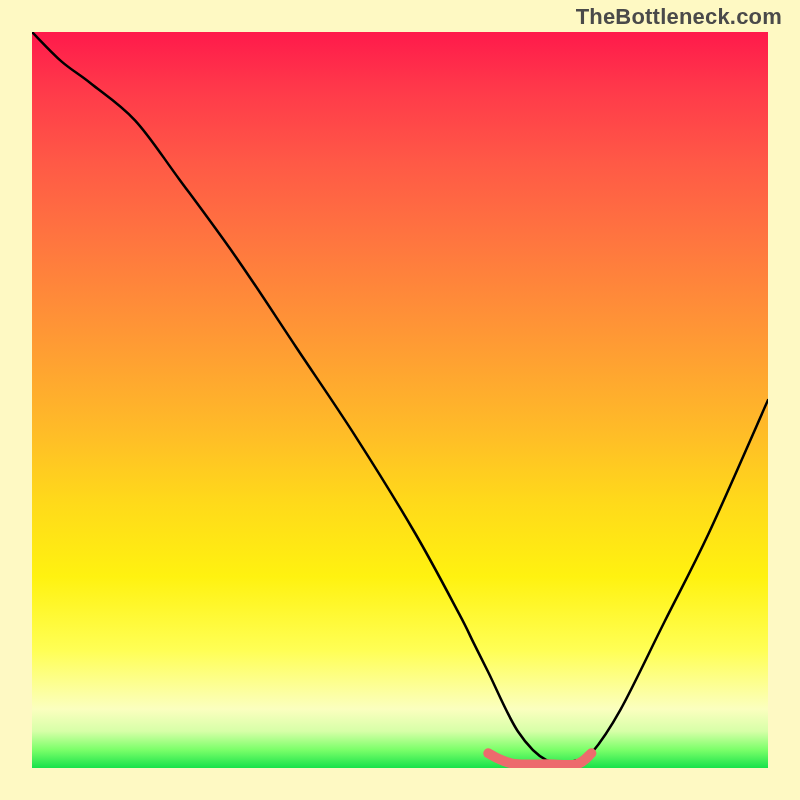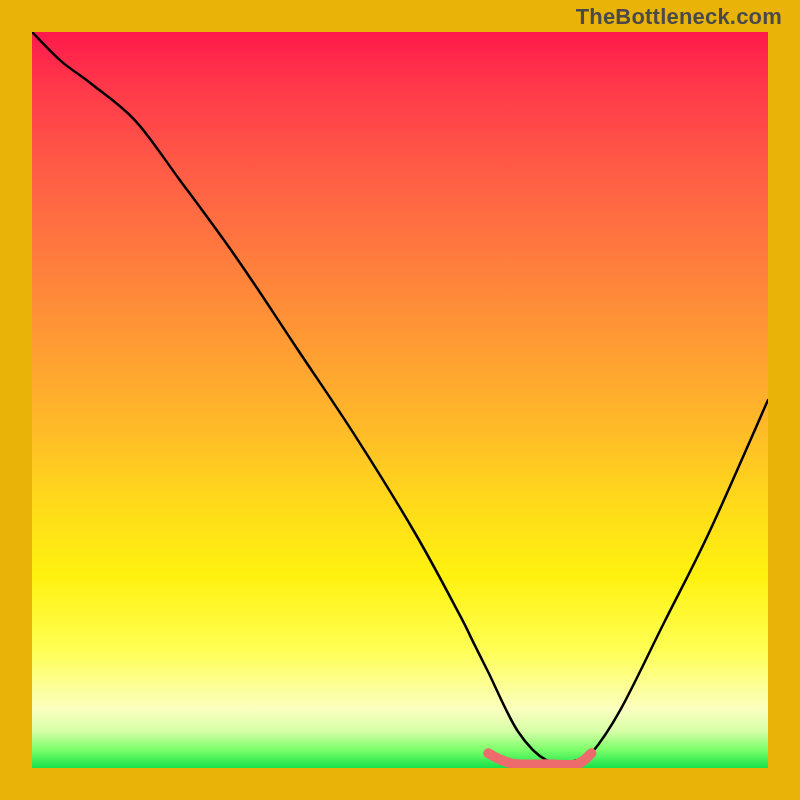--- a/index.html
+++ b/index.html
@@ -9,21 +9,21 @@
     height: 800px;
     background: #000;
     overflow: hidden;
   }
   .frame {
     position: absolute;
     top: 0;
     left: 0;
     width: 800px;
     height: 800px;
-    background: #eab308;
+    background: #fef9c3;
   }
   .watermark {
     position: absolute;
     top: 4px;
     right: 18px;
     font-family: Arial, Helvetica, sans-serif;
     font-size: 22px;
     font-weight: 600;
     color: #4a4a4a;
     letter-spacing: 0.2px;

